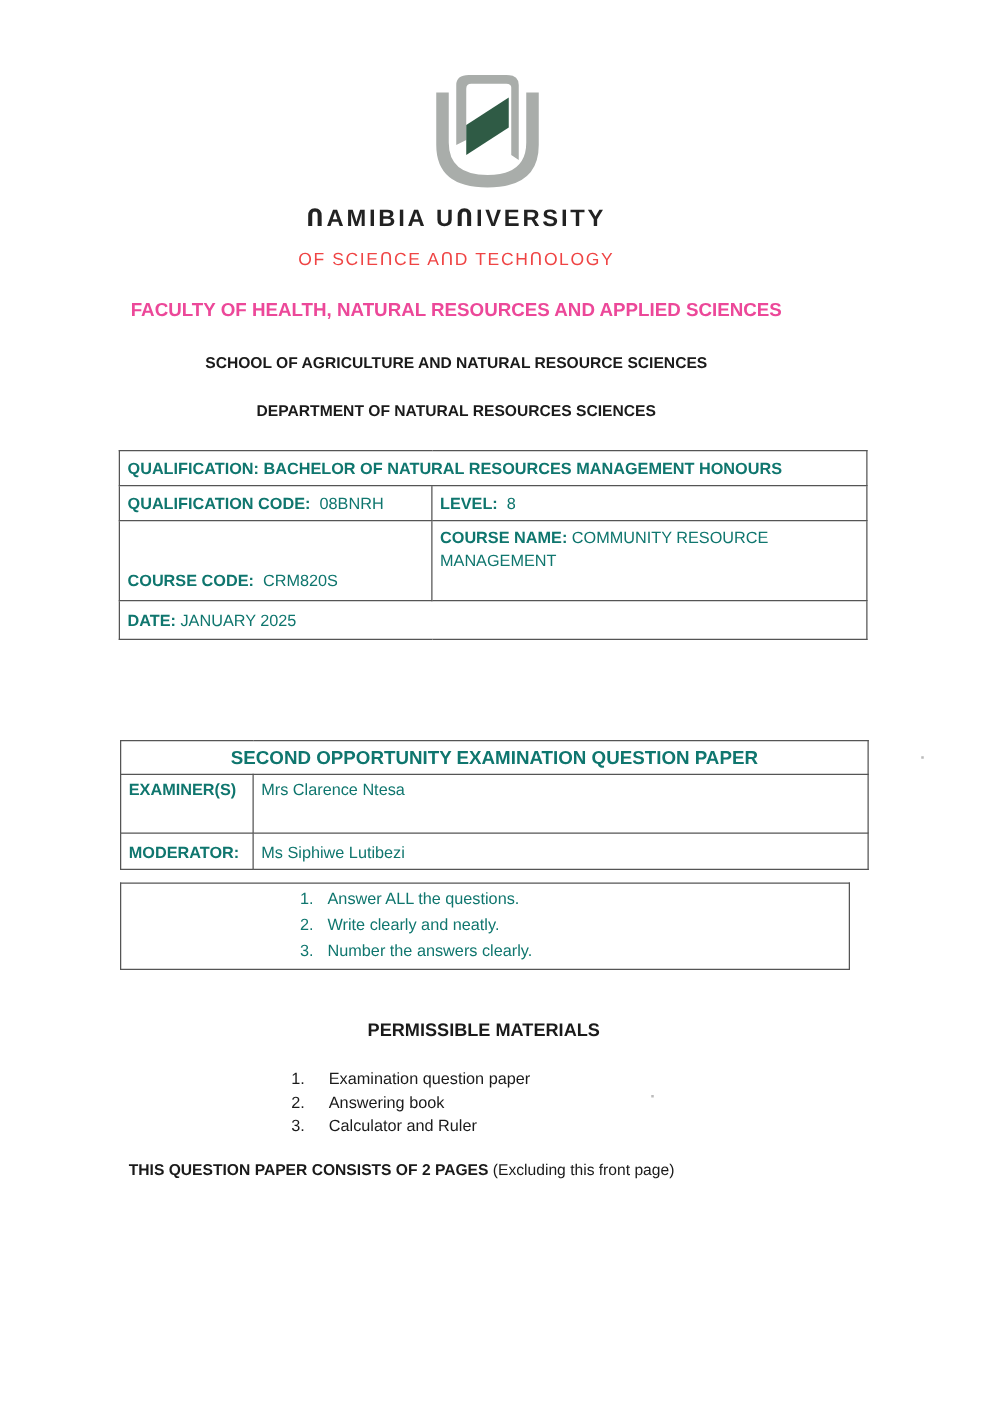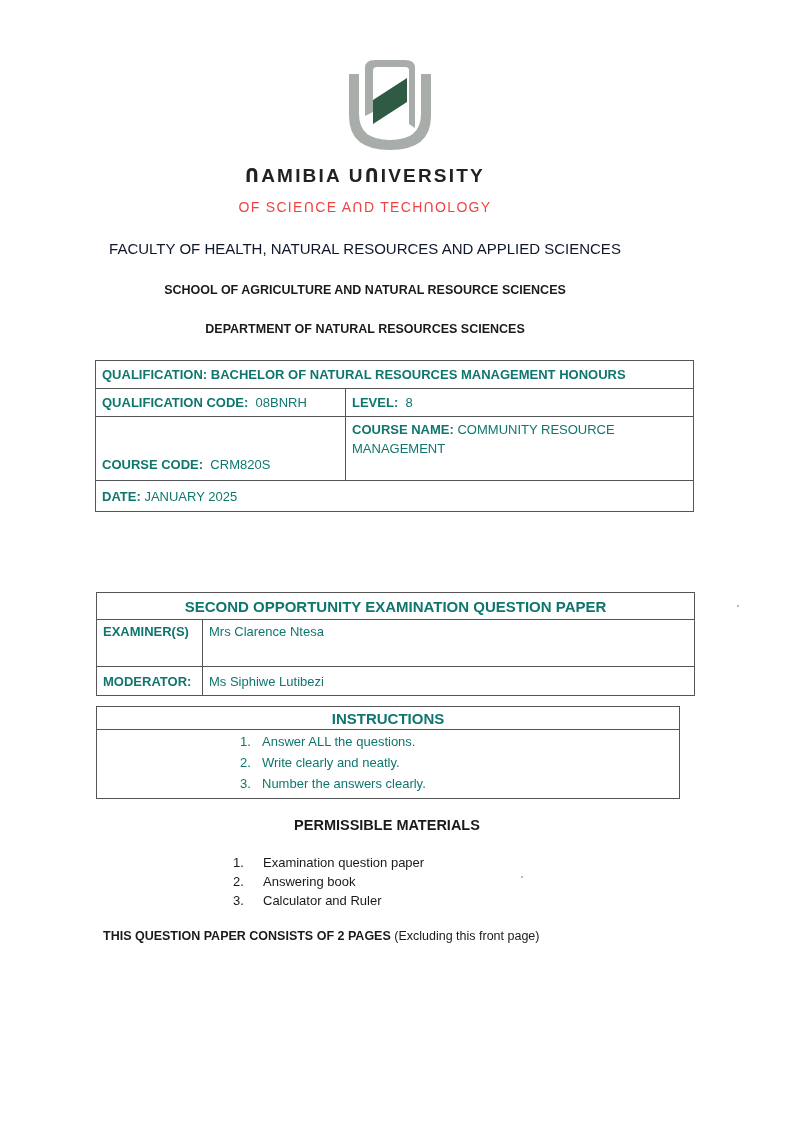--- a/index.html
+++ b/index.html
@@ -6,21 +6,21 @@
   body { width:794px; height:1122px; position:relative; overflow:hidden;
          font-family:"Liberation Sans", "DejaVu Sans", sans-serif; color:#1a1a1a; }
   .abs { position:absolute; }
   .center { left:0; width:730px; text-align:center; }
 
   
   #logo { left:345px; top:56px; width:90px; height:98px; }
   .uni-name { top:164px; font-size:19px; letter-spacing:2.2px; font-weight:bold; color:#222; }
   .uni-sub  { top:199px; font-size:14px; letter-spacing:1.3px; color:#ef4444; }
 
-  .faculty { top:240px; font-size:15px; font-weight:normal; color:#0f172a; }
+  .faculty { top:240px; font-size:15px; font-weight:bold; color:#ec4899; }
   .school  { top:283px; font-size:12.5px; font-weight:bold; color:#1a1a1a; }
   .dept    { top:322px; font-size:12.5px; font-weight:bold; color:#1a1a1a; }
 
   table { border-collapse:collapse; position:absolute; font-size:13px; }
   td { border:1px solid #555; padding:0 6px; vertical-align:middle; color:#0f766e; }
   b { font-weight:bold; }
 
   #t1 { left:95px; top:360px; width:599px; }
   #t1 td { height:27px; }
   #t1 tr.tall td { height:55px; }
@@ -116,23 +116,20 @@
   </tr>
   <tr class="mod">
     <td class="lbl">MODERATOR:</td>
     <td>Ms Siphiwe Lutibezi</td>
   </tr>
 </tbody>
   </table>
 
 <table id="t3">
   <tbody>
-      <tr>
-        <td class="head">INSTRUCTIONS</td>
-      </tr>
   <tr>
         <td class="body">
     <ol class="ins">
       <li><span class="n">1.</span><span>Answer ALL the questions.</span></li>
       <li><span class="n">2.</span><span>Write clearly and neatly.</span></li>
       <li><span class="n">3.</span><span>Number the answers clearly.</span></li>
     </ol>
   </td>
       </tr>
 </tbody>

